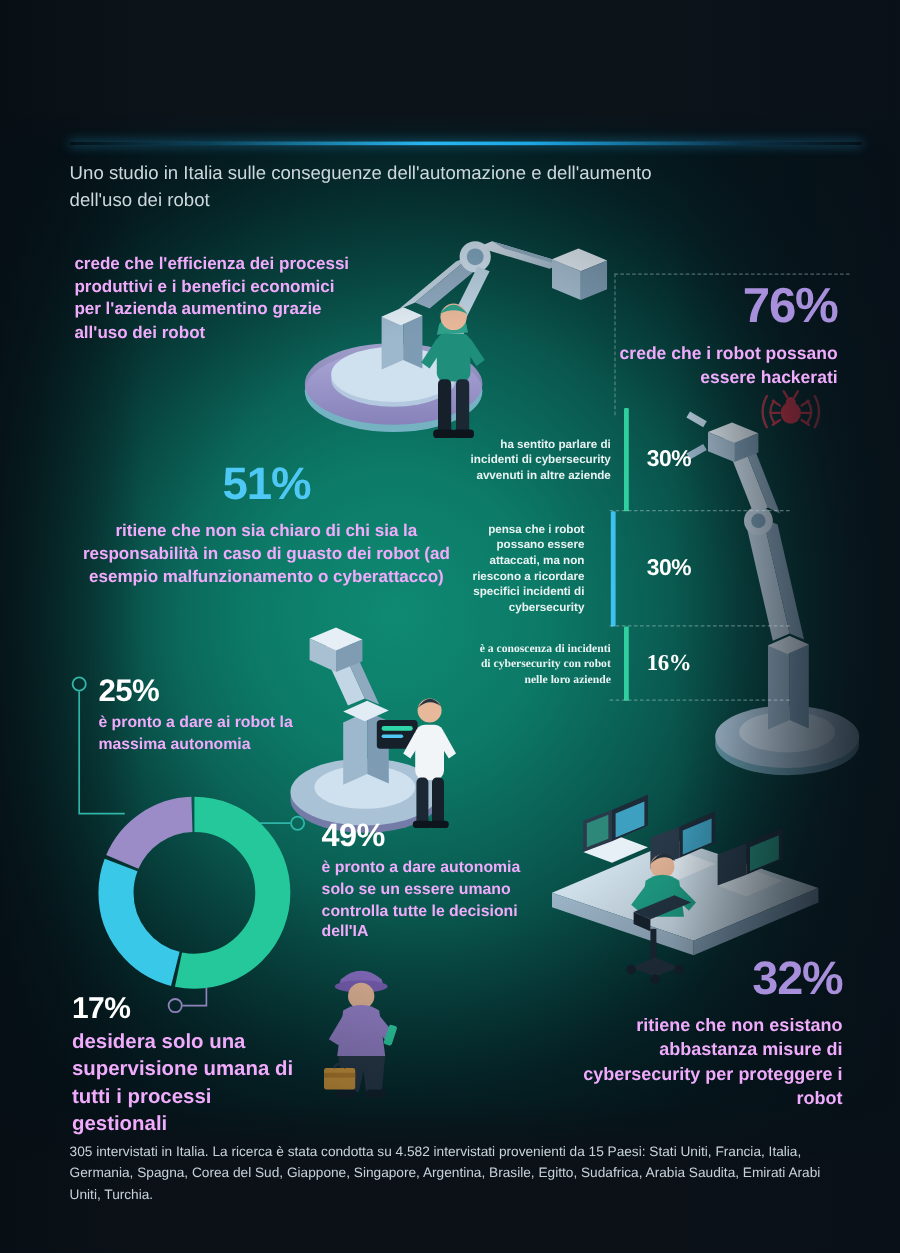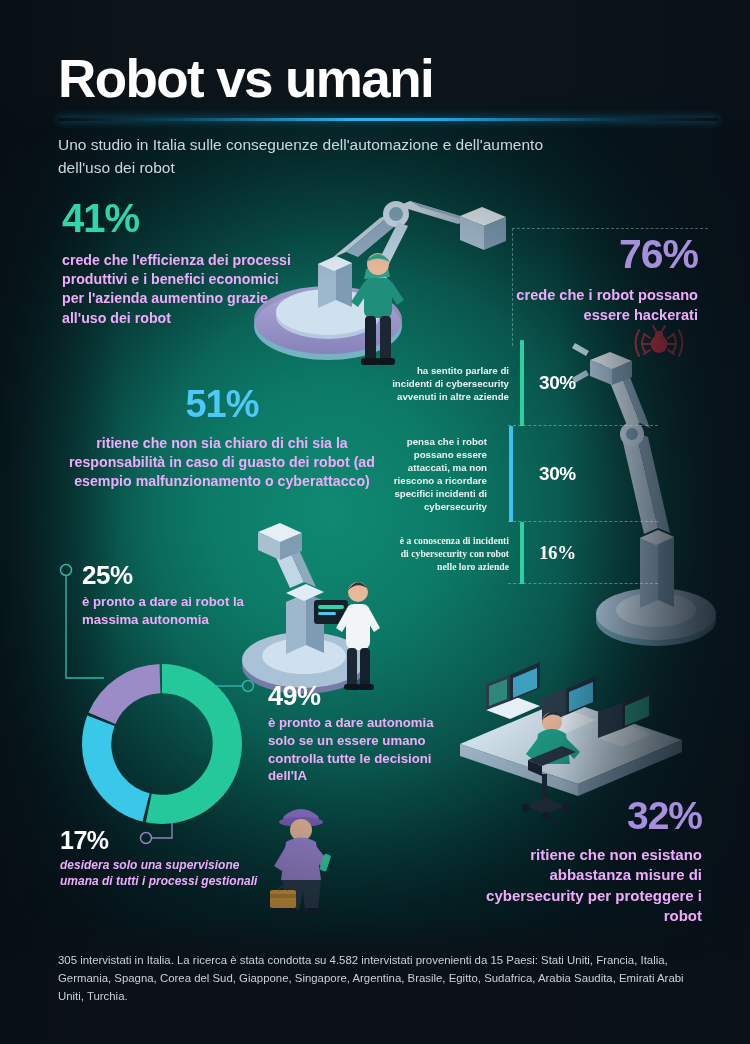--- a/index.html
+++ b/index.html
@@ -77,21 +77,21 @@
   .s25 { position:absolute; left:82px; top:562px; width:215px; }
   .s25 .big-pct { font-size:26px; color:#ffffff; letter-spacing:-.5px; }
   .s25 .stat-body { font-size:13.2px; margin-top:5px; font-weight:bold; }
 
   .s49 { position:absolute; left:268px; top:683px; width:190px; }
   .s49 .big-pct { font-size:27px; color:#ffffff; letter-spacing:-.5px; }
   .s49 .stat-body { font-size:13.2px; margin-top:4px; }
 
   .s17 { position:absolute; left:60px; top:828px; width:200px; }
   .s17 .big-pct { font-size:25px; color:#ffffff; letter-spacing:-.5px; }
-  .s17 .stat-body { font-size:12px; margin-top:4px;font-style:italic; }
+  .s17 .stat-body { font-size:17px; margin-top:4px; }
 
   .s76 { position:absolute; right:52px; top:196px; width:210px; text-align:right; }
   .s76 .big-pct { font-size:41px; color:#a78fdc; letter-spacing:-1px;margin-top:38px; }
   .s76 .stat-body { font-size:14.6px; margin-top:11px; }
 
   .s32 { position:absolute; right:48px; top:796px; width:250px; text-align:right; }
   .s32 .big-pct { font-size:39px; color:#a78fdc; letter-spacing:-1px; }
   .s32 .stat-body { font-size:15px; margin-top:10px; }
 
   
@@ -335,23 +335,20 @@
     <rect x="12" y="96" width="26" height="4" fill="#c2862c"></rect>
     <path d="M20 92 q5 -7 10 0" stroke="#2a3a4a" stroke-width="2.2" fill="none"></path>
   </svg>
 
   <div class="bg-vig"></div>
   <div class="bg-top"></div>
   <div class="bg-bottom"></div>
   <div class="bg-rightdark"></div>
   <div class="bg-leftdark"></div>
 
-  <div class="header">
-    <div class="title">Robot vs umani</div>
-  </div>
   <div class="accent-line"></div>
   <div class="subtitle">Uno studio in Italia sulle conseguenze dell'automazione e dell'aumento dell'uso dei robot</div>
 
   <svg style="position:absolute;left:0;top:0;" width="750" height="1044">
 
     <g stroke="#2fb6a8" class="conn">
       <circle cx="66" cy="570" r="5.5" fill="none" stroke="#2fb6a8" stroke-width="1.5"></circle>
       <path d="M66 576 L66 678 L104 678" fill="none" stroke="#2fb6a8" stroke-width="1.4"></path>
     </g>
 
@@ -360,21 +357,20 @@
       <path d="M242 686 L212 686" fill="none" stroke="#2fb6a8" stroke-width="1.4"></path>
     </g>
 
     <g>
       <circle cx="146" cy="838" r="5.5" fill="none" stroke="#8f82bd" stroke-width="1.5"></circle>
       <path d="M152 838 L172 838 L172 806" fill="none" stroke="#8f82bd" stroke-width="1.4"></path>
     </g>
   </svg>
 
   <div class="s41">
-    <div class="big-pct">41%</div>
     <div class="stat-body">crede che l'efficienza dei processi produttivi e i benefici economici per l'azienda aumentino grazie all'uso dei robot</div>
   </div>
 
   <div class="s51">
     <div class="big-pct">51%</div>
     <div class="stat-body">ritiene che non sia chiaro di chi sia la responsabilità in caso di guasto dei robot (ad esempio malfunzionamento o cyberattacco)</div>
   </div>
 
   <div class="s25">
     <div class="big-pct">25%</div>

